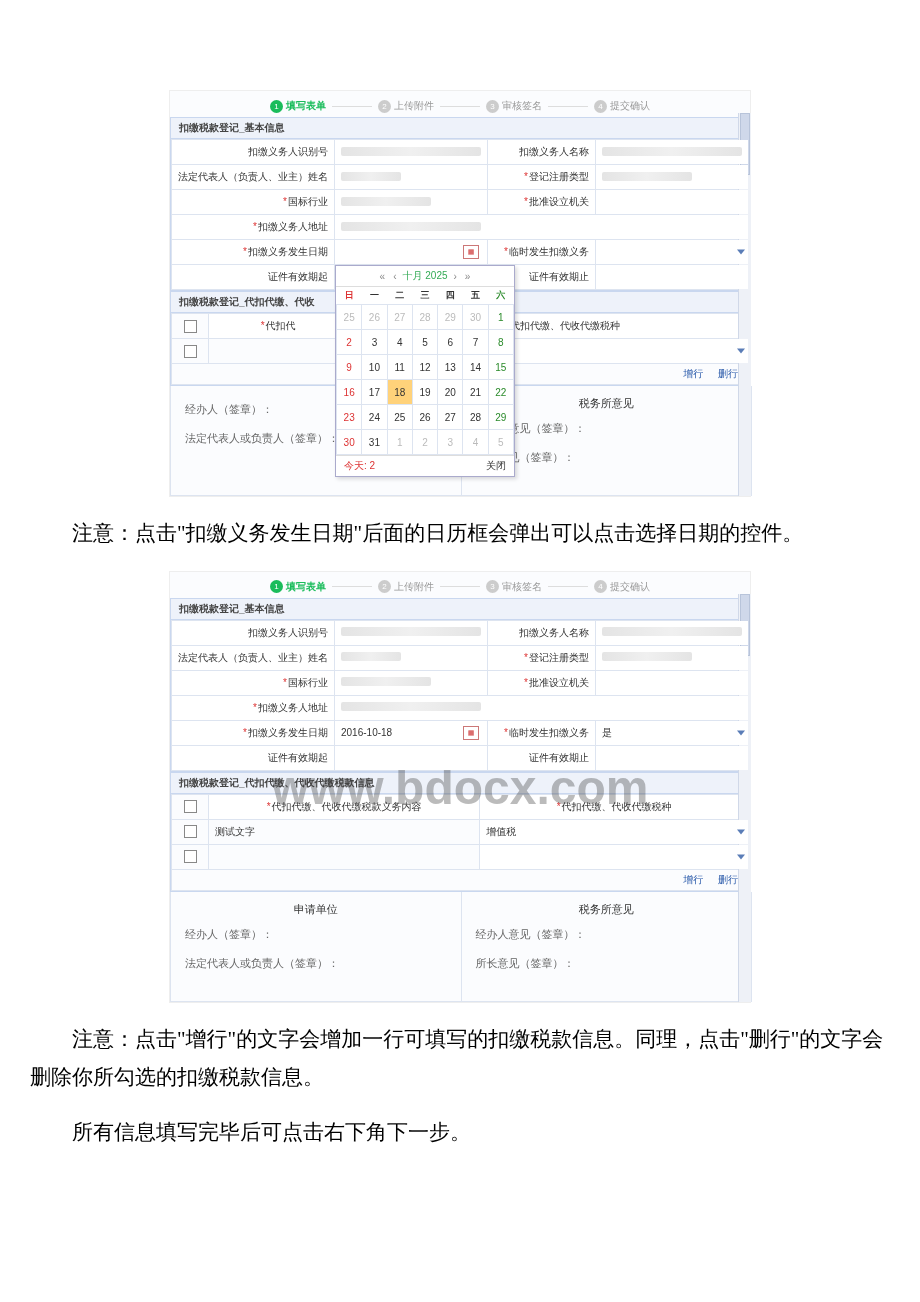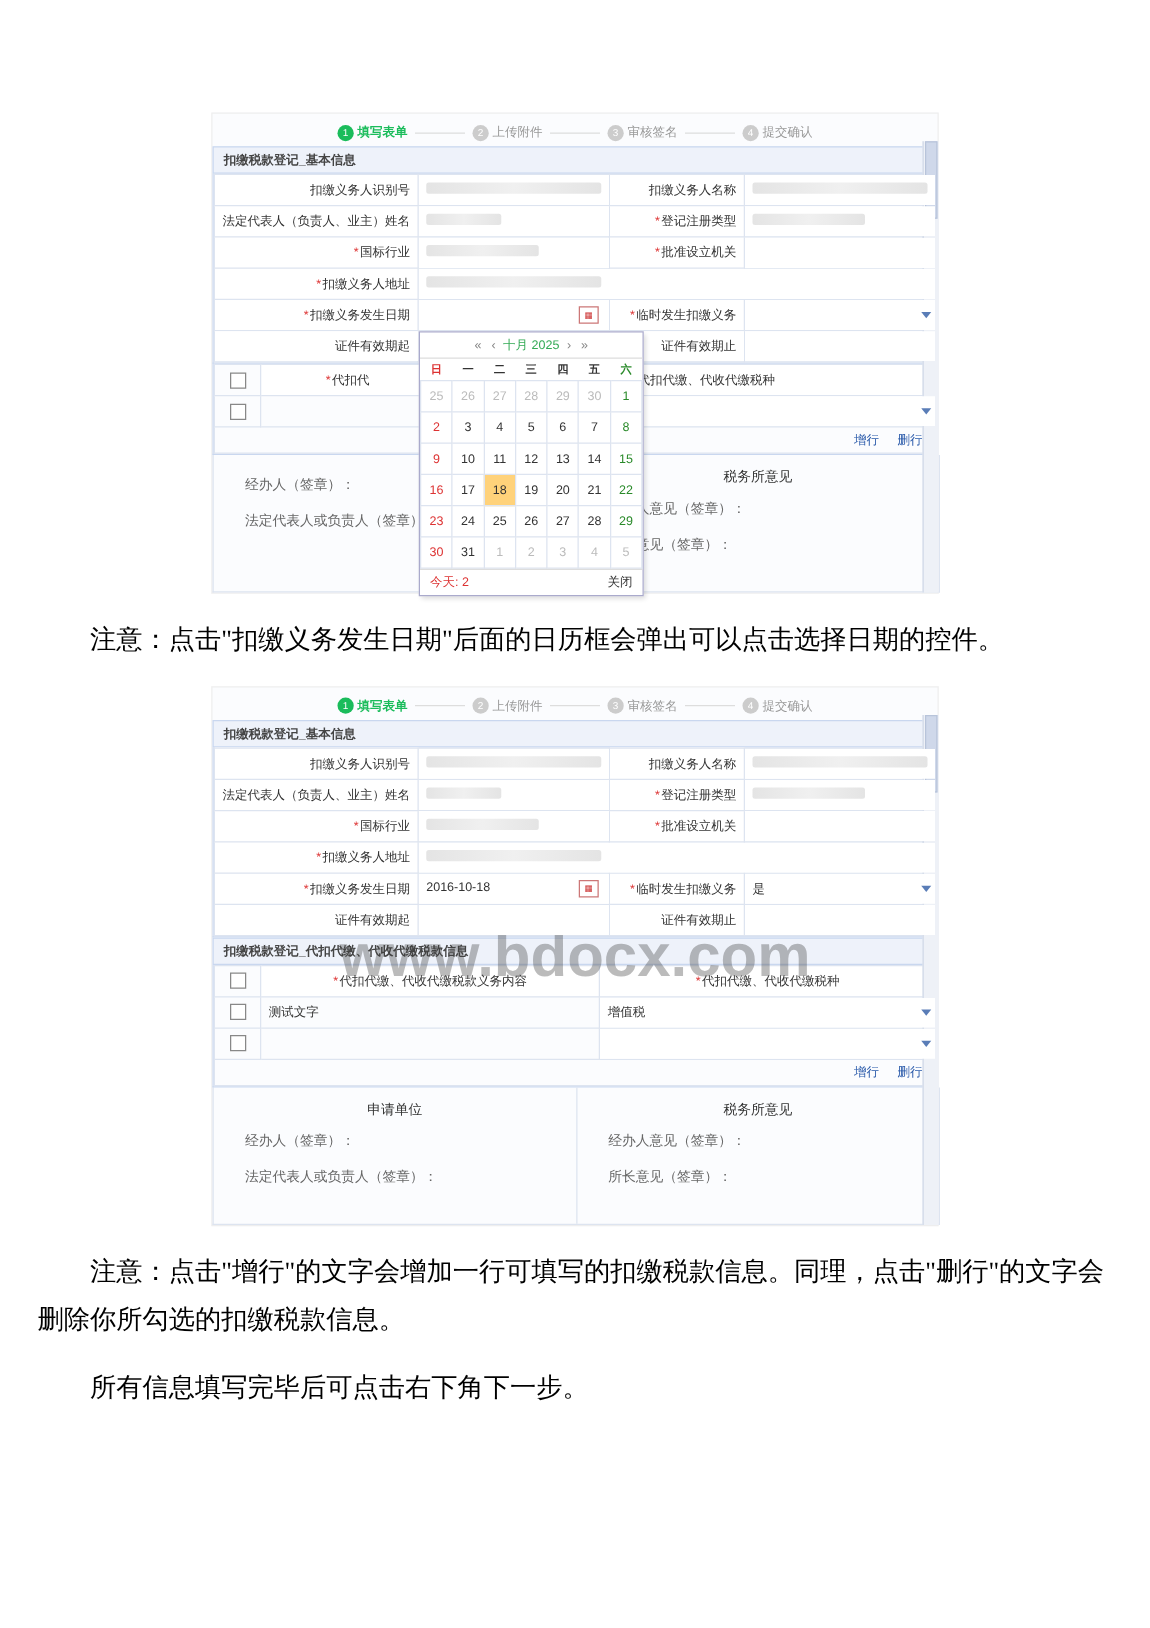--- a/index.html
+++ b/index.html
@@ -24,21 +24,21 @@
   .mini-input { display:flex; align-items:center; }
   .mini-input .cal-icon { width:14px; height:12px; background:#fff; border:1px solid #c77; color:#c33; font-size:7px; display:inline-flex; align-items:center; justify-content:center; margin-left:auto; margin-right:2px;}
   .dropdown-arrow { position:absolute; right:3px; top:50%; transform:translateY(-50%); width:0; height:0; border-left:4px solid transparent; border-right:4px solid transparent; border-top:5px solid #5a7db7; }
   .checkbox { width:11px; height:11px; border:1px solid #888; display:inline-block; vertical-align:middle; background:#fff;}
   .action-links { text-align:right; padding:3px 10px; font-size:10px; color:#2a5aaa; border:1px solid #dde4f0; border-top:none;}
   .action-links span { margin-left:12px; cursor:pointer;}
   .sig-area { display:flex; width:100%; border:1px solid #dde4f0; border-top:none;}
   .sig-col { flex:1; padding:6px 14px 16px 14px; font-size:11px; color:#666;}
   .sig-col:first-child { border-right:1px solid #dde4f0;}
   .sig-col h4 { text-align:center; font-weight:normal; font-size:11px; margin:4px 0 10px 0; color:#333;}
-  .sig-line { margin:10px 0 14px 11px;}
+  .sig-line { margin:10px 0 14px 0;}
   .body-text { font-size:21px; line-height:1.8; color:#000; padding:0 30px; margin:18px 0; font-family:"SimSun","宋体",serif;}
   .body-text.indent { text-indent:2em; }
   .watermark { position:absolute; top:50%; left:50%; transform:translate(-50%,-50%); font-size:48px; color:#404040; opacity:0.35; pointer-events:none; white-space:nowrap; font-family:Arial;font-weight:bold;}
   
   .datepicker { position:absolute; top:0; left:0; width:178px; background:#fff; border:1px solid #aac; box-shadow:2px 2px 4px rgba(0,0,0,0.15); z-index:5; font-size:10px;}
   .dp-head { display:flex; align-items:center; justify-content:center; gap:4px; padding:3px; border-bottom:1px solid #ddd; color:#3a5;}
   .dp-head .nav { color:#888; cursor:pointer; padding:0 2px;}
   .dp-grid { width:100%; border-collapse:collapse;}
   .dp-grid th,.dp-grid td { width:14.2%; text-align:center; padding:2px 0; font-size:9px;}
   .dp-grid th.sun,.dp-grid td.sun{color:#d33;}
@@ -207,20 +207,21 @@
               </div>
             </div>
           </td>
           <td class="label">证件有效期止</td>
           <td class="value"></td>
         </tr>
       </tbody>
         </table>
     </div>
 
+    <div class="section-title">扣缴税款登记_代扣代缴、代收</div>
     <div class="form-area">
       <table class="form">
         <tbody>
             <tr>
           <td style="width:24px;text-align:center;"><span class="checkbox"></span></td>
           <td class="label required" style="text-align:center;width:auto;">代扣代</td>
           <td style="width:16px;text-align:left;">容</td>
           <td class="label required" style="text-align:center;width:auto;">代扣代缴、代收代缴税种</td>
         </tr>
         <tr>

